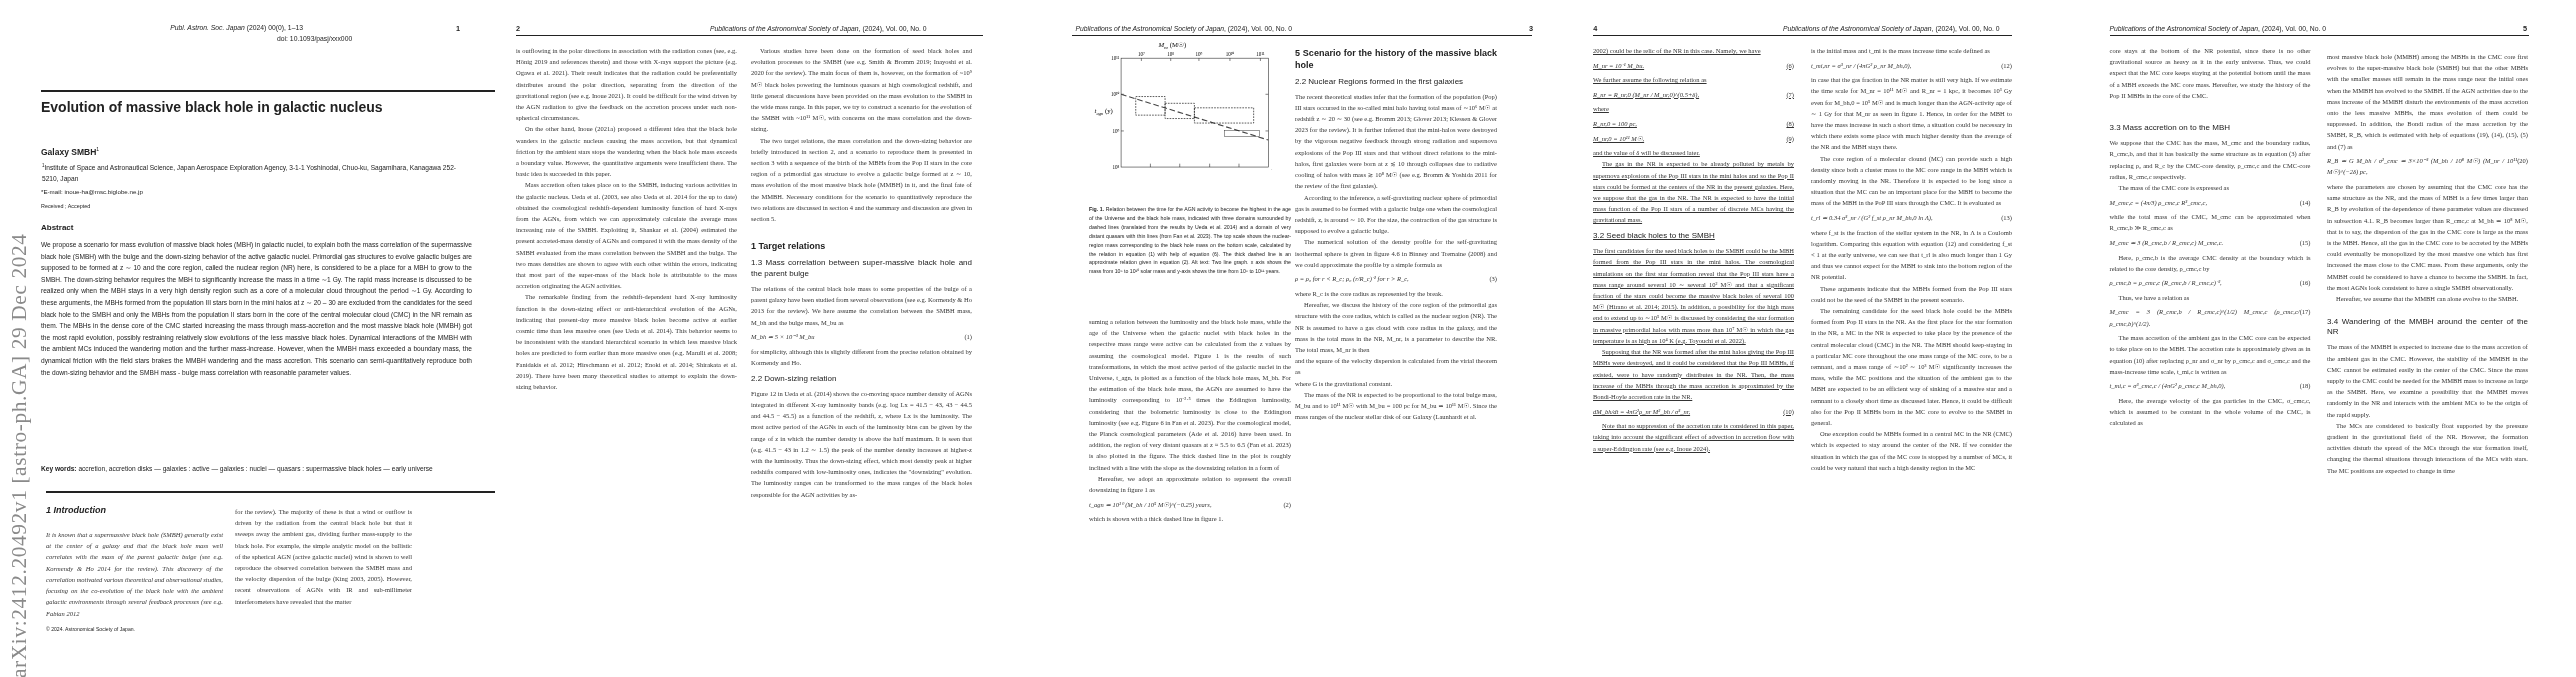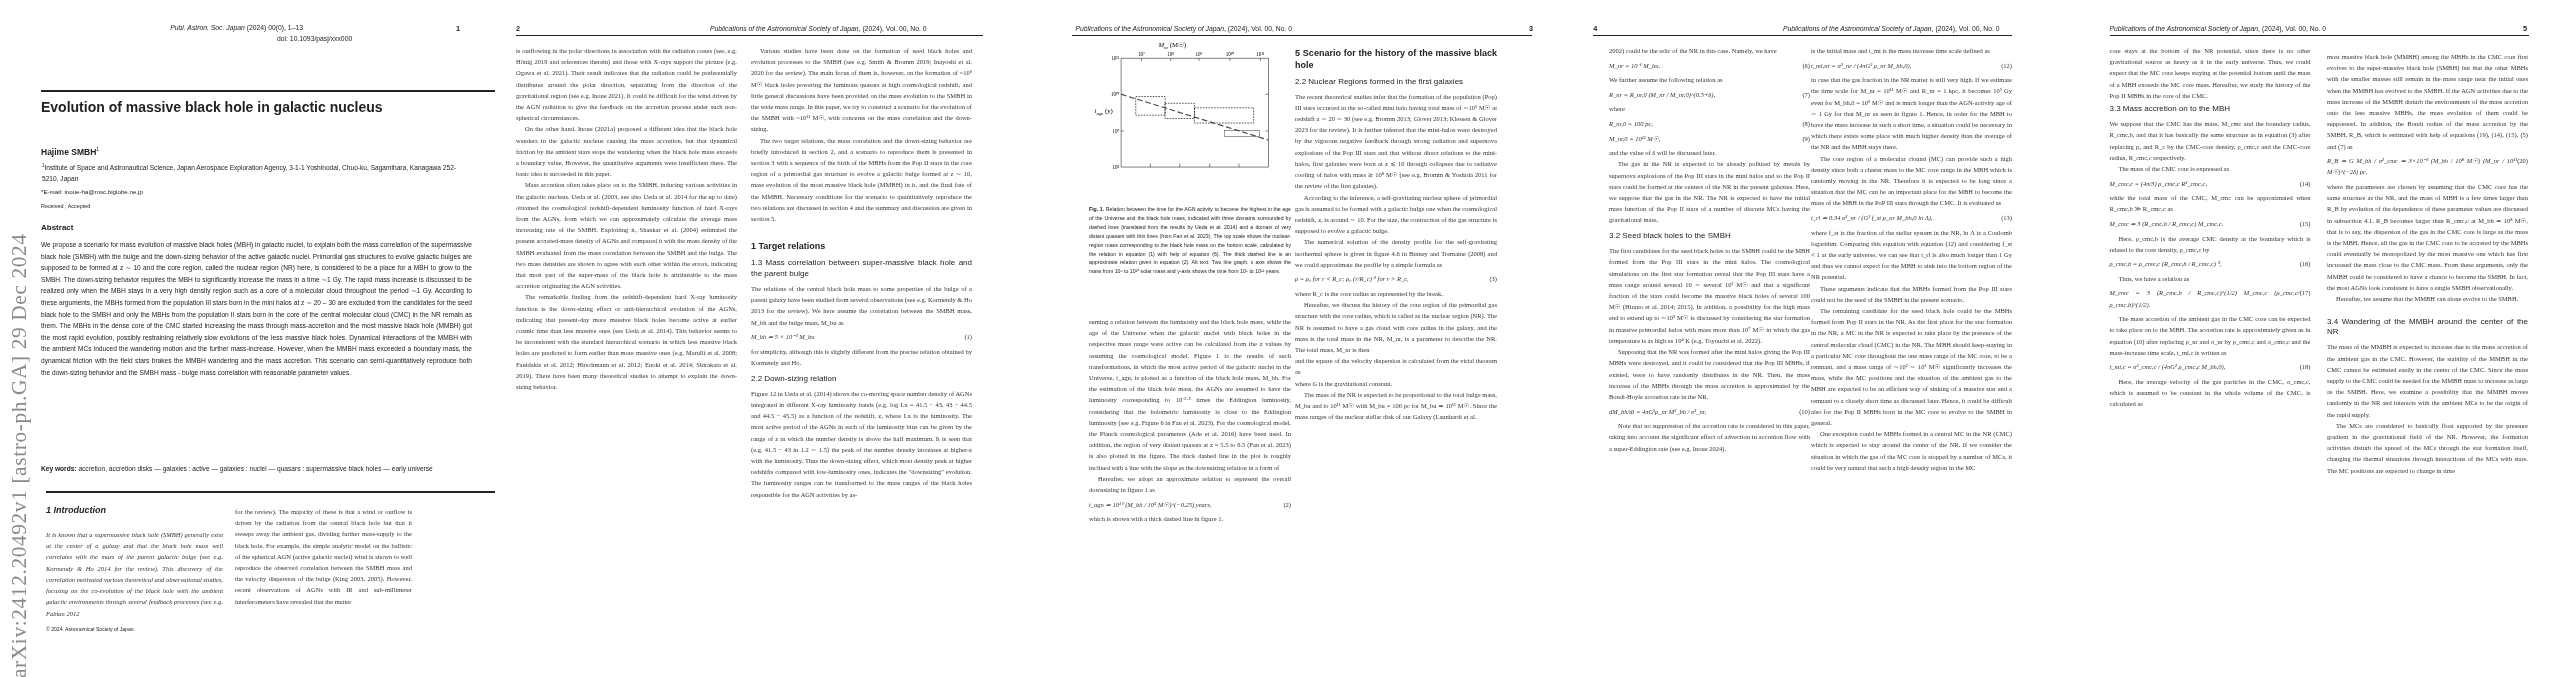--- a/index.html
+++ b/index.html
@@ -40,21 +40,21 @@
       <span>arXiv:2412.20492v1  [astro-ph.GA]  29 Dec 2024</span>
     </div>
   <div class="sans" style="position:absolute;right:194px;top:24px;font-size:6.8px;text-align:right;">
     <i>Publ. Astron. Soc. Japan</i> <span>(2024) 00(0), 1–13</span>
   </div>
   <div class="sans" style="position:absolute;left:277px;top:35px;font-size:6.8px;">doi: 10.1093/pasj/xxx000</div>
   <div class="pgnum sans" style="left:456px;">1</div>
   <div class="rule thick" style="left:41px;top:90px;width:454px;"></div>
   <div class="title" style="left:41px;">Evolution of massive black hole in galactic nucleus</div>
   <div class="author" style="left:41px;">
-    <span>Hajime </span><span style="font-variant:small-caps;">SMBH</span><sup style="font-size:5.1px;font-weight:normal;">1</sup>
+    <span>Galaxy </span><span style="font-variant:small-caps;">SMBH</span><sup style="font-size:5.1px;font-weight:normal;">1</sup>
   </div>
   <div class="affil"><sup style="font-size:4.5px;">1</sup><span>Institute of Space and Astronautical Science, Japan Aerospace Exploration Agency, 3-1-1 Yoshinodai, Chuo-ku, Sagamihara, Kanagawa 252-5210, Japan</span></div>
   <div class="email">*E-mail: inoue-ha@msc.biglobe.ne.jp</div>
   <div class="recv">Received ; Accepted</div>
   <div class="abs-h">Abstract</div>
   <div class="abs">We propose a scenario for mass evolution of massive black holes (MBH) in galactic nuclei, to explain both the mass correlation of the supermassive black hole (SMBH) with the bulge and the down-sizing behavior of the active galactic nuclei. Primordial gas structures to evolve galactic bulges are supposed to be formed at z ∼ 10 and the core region, called the nuclear region (NR) here, is considered to be a place for a MBH to grow to the SMBH. The down-sizing behavior requires the MBH to significantly increase the mass in a time ∼1 Gy. The rapid mass increase is discussed to be realized only when the MBH stays in a very high density region such as a core of a molecular cloud throughout the period ∼1 Gy. According to these arguments, the MBHs formed from the population III stars born in the mini halos at z ∼ 20 – 30 are excluded from the candidates for the seed black hole to the SMBH and only the MBHs from the population II stars born in the core of the central molecular cloud (CMC) in the NR remain as them. The MBHs in the dense core of the CMC started increasing the mass through mass-accretion and the most massive black hole (MMBH) got the most rapid evolution, possibly restraining relatively slow evolutions of the less massive black holes. Dynamical interactions of the MMBH with the ambient MCs induced the wandering motion and the further mass-increase. However, when the MMBH mass exceeded a boundary mass, the dynamical friction with the field stars brakes the MMBH wandering and the mass accretion. This scenario can semi-quantitatively reproduce both the down-sizing behavior and the SMBH mass - bulge mass correlation with reasonable parameter values.</div>
   <div class="kw"><b>Key words:</b><span> accretion, accretion disks — galaxies : active — galaxies : nuclei — quasars : supermassive black holes — early universe</span></div>
   <div class="rule thick" style="left:46px;top:491px;width:449px;"></div>
   <div class="col" style="left:46px;top:502px;width:177px;font-style:italic;">
     <div class="h1">1  Introduction</div>
@@ -174,21 +174,21 @@
     <p class="noind">and the square of the velocity dispersion is calculated from the virial theorem as</p>
     <p class="noind">where G is the gravitational constant.</p>
     <p>The mass of the NR is expected to be proportional to the total bulge mass, M_bu and to 10¹¹ M☉ with M_bu = 100 pc for M_bu ≃ 10¹¹ M☉. Since the mass ranges of the nuclear stellar disk of our Galaxy (Launhardt et al.</p>
   </div>
 </div>
 
 <div class="page" style="left:1591px;width:429px;">
   <div class="pgnum sans" style="left:2.3px;">4</div>
   <div class="run-head sans" style="left:192px;"><span>Publications of the Astronomical Society of Japan</span><span style="font-style:normal;">, (2024), Vol. 00, No. 0</span></div>
   <div class="rule" style="left:2.3px;top:35px;width:419px;"></div>
-  <div class="col" style="left:18px;top:45px;width:201px;">
+  <div class="col" style="left:2px;top:45px;width:201px;text-decoration:underline;">
     <p class="noind">2002) could be the relic of the NR in this case. Namely, we have</p>
     <div class="eq">
         <span>M_nr = 10⁻¹ M_bu.</span>
         <span class="n">(6)</span>
       </div>
     <p class="noind">We further assume the following relation as</p>
     <div class="eq">
         <span>R_nr = R_nr,0 (M_nr / M_nr,0)^(0.5+δ),</span>
         <span class="n">(7)</span>
       </div>
@@ -230,21 +230,21 @@
     <p>One exception could be MBHs formed in a central MC in the NR (CMC) which is expected to stay around the center of the NR. If we consider the situation in which the gas of the MC core is stopped by a number of MCs, it could be very natural that such a high density region in the MC</p>
   </div>
 </div>
 
 <div class="page" style="left:2105px;width:429px;">
   <div class="run-head sans" style="left:4.5px;"><span>Publications of the Astronomical Society of Japan</span><span style="font-style:normal;">, (2024), Vol. 00, No. 0</span></div>
   <div class="pgnum sans" style="left:418px;">5</div>
   <div class="rule" style="left:4.5px;top:35px;width:419px;"></div>
   <div class="col" style="left:4.5px;top:45px;width:201px;">
     <p class="noind">core stays at the bottom of the NR potential, since there is no other gravitational source as heavy as it in the early universe. Thus, we could expect that the MC core keeps staying at the potential bottom until the mass of a MBH exceeds the MC core mass. Hereafter, we study the history of the Pop II MBHs in the core of the CMC.</p>
-    <div class="h2" style="margin-top:3px;">3.3  Mass accretion on to the MBH</div>
+    <div class="h2" style="margin-top:22px;">3.3  Mass accretion on to the MBH</div>
     <p class="noind">We suppose that the CMC has the mass, M_cmc and the boundary radius, R_cmc,b, and that it has basically the same structure as in equation (3) after replacing ρ₀ and R_c by the CMC-core density, ρ_cmc,c and the CMC-core radius, R_cmc,c respectively.</p>
     <p>The mass of the CMC core is expressed as</p>
     <div class="eq">
         <span>M_cmc,c = (4π/3) ρ_cmc,c R³_cmc,c,</span>
         <span class="n">(14)</span>
       </div>
     <p class="noind">while the total mass of the CMC, M_cmc can be approximated when R_cmc,b ≫ R_cmc,c as</p>
     <div class="eq">
         <span>M_cmc ≃ 3 (R_cmc,b / R_cmc,c) M_cmc,c.</span>
         <span class="n">(15)</span>

